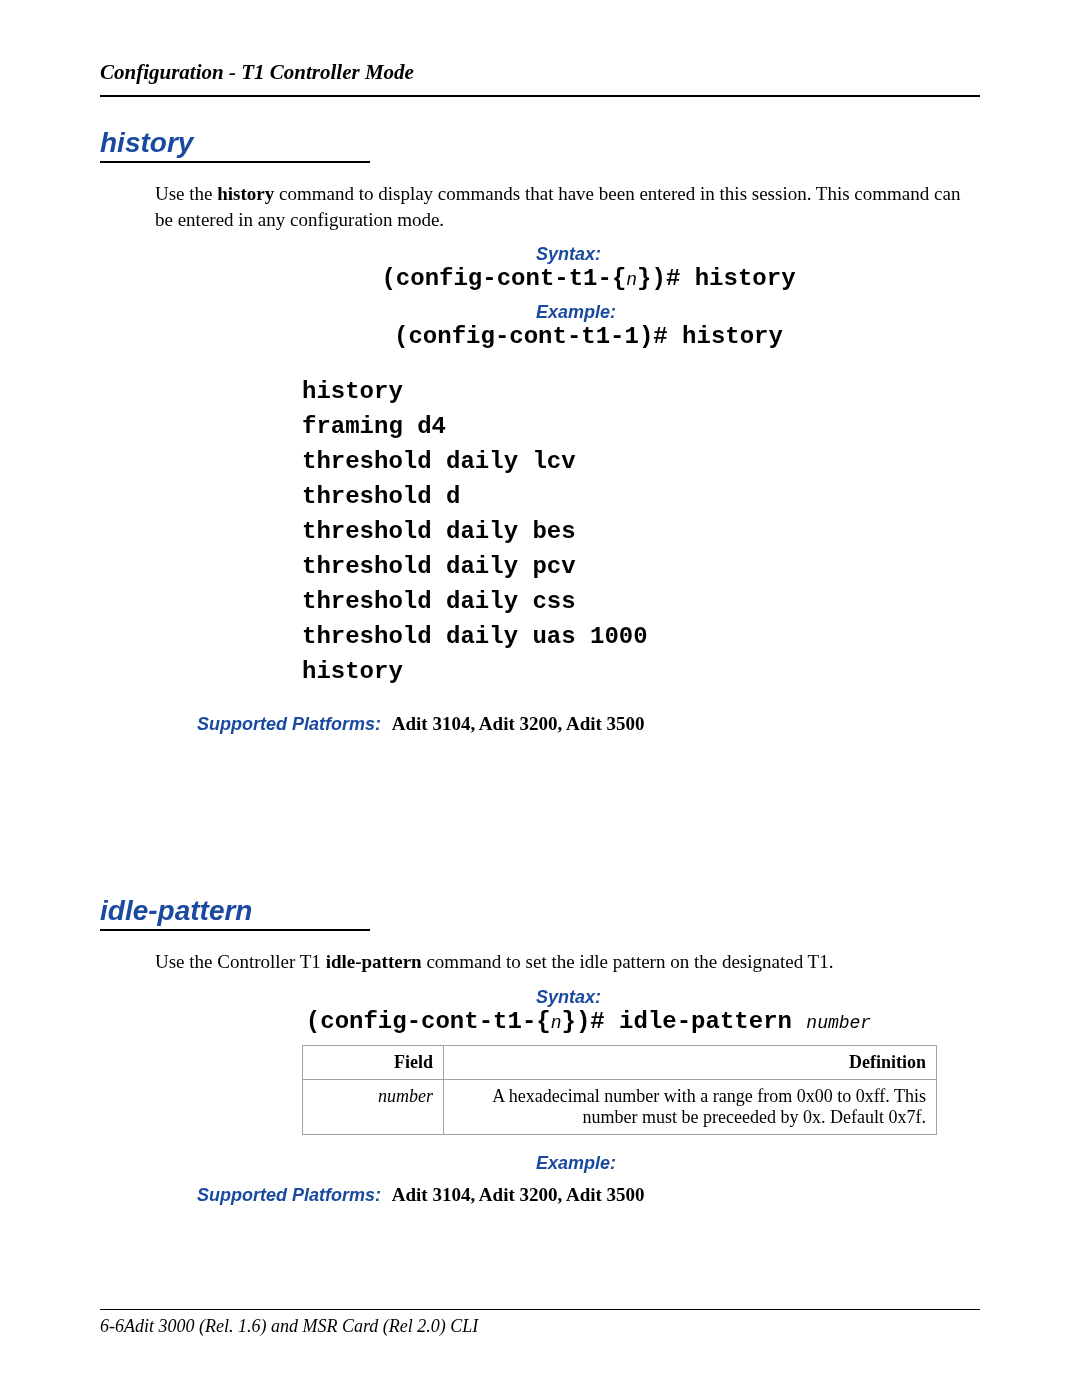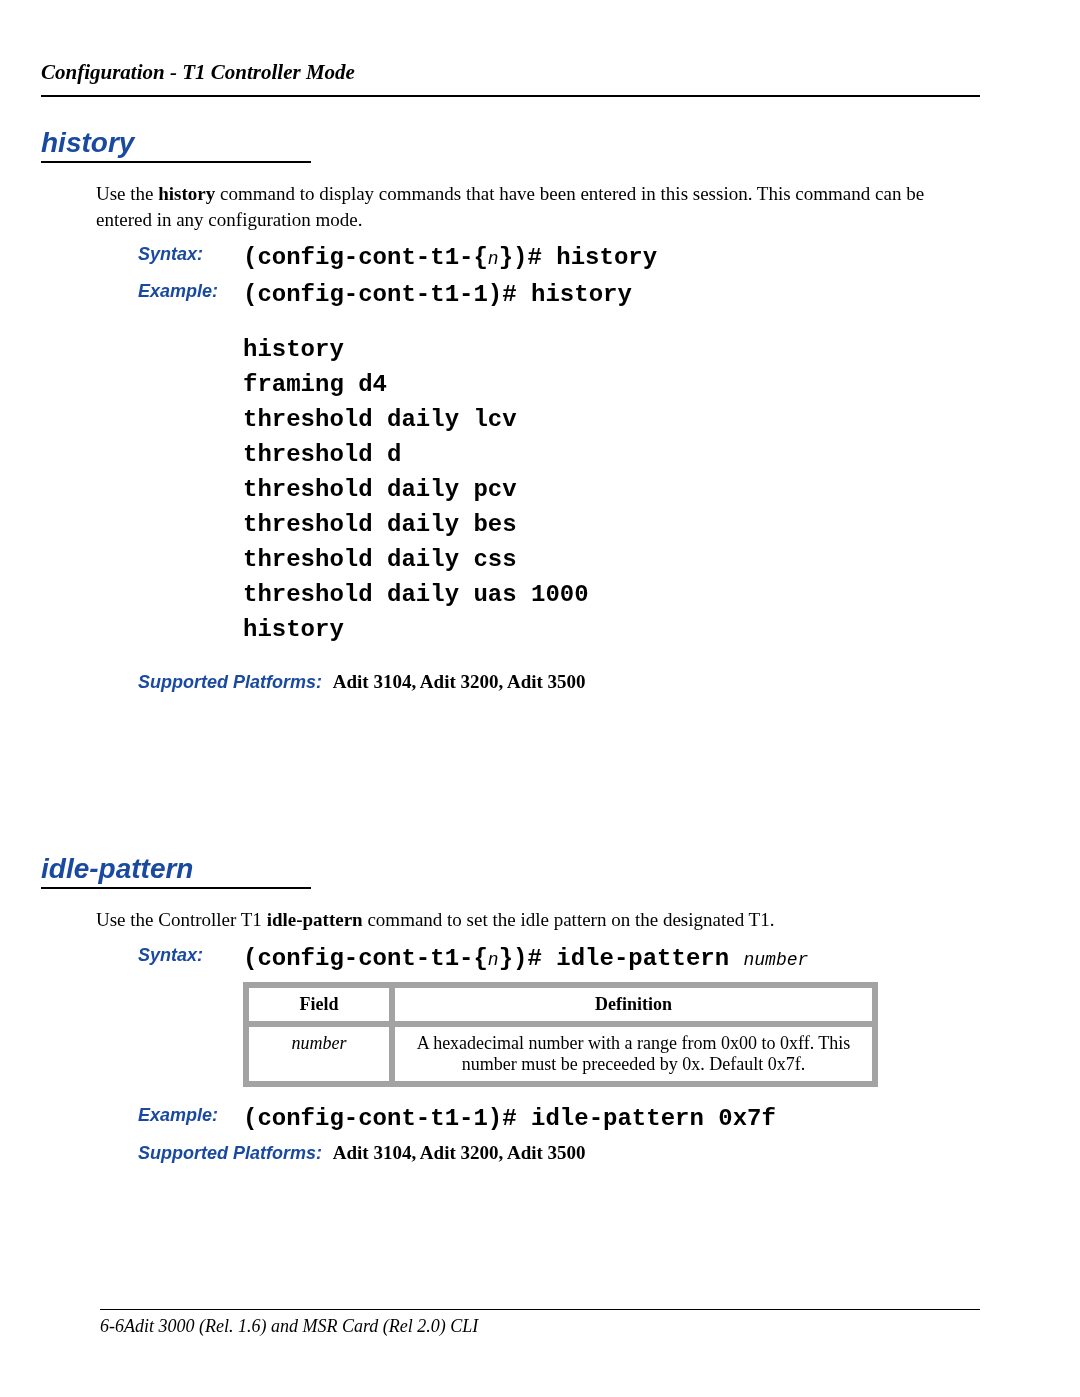--- a/index.html
+++ b/index.html
@@ -6,21 +6,21 @@
     margin: 0;
     padding: 0;
     background: #fff;
     font-family: "Times New Roman", Times, serif;
     color: #000;
     width: 1080px;
     height: 1397px;
     position: relative;
   }
   .page {
-    padding: 60px 100px 60px 41px;
+    padding: 60px 100px 60px 100px;
     box-sizing: border-box;
     height: 100%;
     position: relative;
   }
   .running-head {
     font-style: italic;
     font-weight: bold;
     font-size: 21px;
     margin-bottom: 10px;
   }
@@ -63,21 +63,22 @@
   }
   .mono-italic {
     font-family: "Courier New", Courier, monospace;
     font-style: italic;
     font-size: 18px;
   }
   .syntax-row {
     margin-left: 97px;
     margin-bottom: 10px;
     display: flex;
-    align-items: flex-start;
+    align-items: center;
+    flex-direction: column;
   }
   .syntax-row .label-blue {
     width: 105px;
     flex-shrink: 0;
   }
   .output-block {
     margin-left: 202px;
     margin-top: 28px;
     margin-bottom: 28px;
   }
@@ -94,23 +95,23 @@
     margin-right: 6px;
   }
   .field-table {
     margin-left: 202px;
     border-collapse: collapse;
     font-size: 18px;
     margin-bottom: 18px;
     width: 635px;
   }
   .field-table th, .field-table td {
-    border: 6px solid #a3a3a3;
+    border: 1px solid #a3a3a3;
     padding: 6px 10px;
-    text-align: center;
+    text-align: right;
     vertical-align: top;
   }
   .field-table th {
     font-weight: bold;
   }
   .field-table .fname {
     font-style: italic;
     width: 120px;
   }
   .section-gap {
@@ -158,22 +159,22 @@
     <div class="syntax-row">
       <span class="label-blue">Example:</span>
       <span class="mono">(config-cont-t1-1)# history</span>
     </div>
 
     <div class="output-block">
       <span class="mono">history</span>
       <span class="mono">framing d4</span>
       <span class="mono">threshold daily lcv</span>
       <span class="mono">threshold d</span>
+      <span class="mono">threshold daily bes</span>
       <span class="mono">threshold daily pcv</span>
-      <span class="mono">threshold daily bes</span>
       <span class="mono">threshold daily css</span>
       <span class="mono">threshold daily uas 1000</span>
       <span class="mono">history</span>
     </div>
 
     <div class="supported-row">
       <span class="label-blue">Supported Platforms:</span>
       <b>Adit 3104, Adit 3200, Adit 3500</b>
     </div>
   </div>
@@ -203,21 +204,20 @@
       </tr>
       <tr>
         <td class="fname">number</td>
         <td>A hexadecimal number with a range from 0x00 to 0xff. This number must be preceeded by 0x. Default 0x7f.</td>
       </tr>
     </tbody>
       </table>
 
     <div class="syntax-row">
       <span class="label-blue">Example:</span>
-      <span class="mono">(config-cont-t1-1)# idle-pattern 0x7f</span>
     </div>
 
     <div class="supported-row">
       <span class="label-blue">Supported Platforms:</span>
       <b>Adit 3104, Adit 3200, Adit 3500</b>
     </div>
   </div>
 
   <div class="footer">
     <div class="footer-rule"></div>

